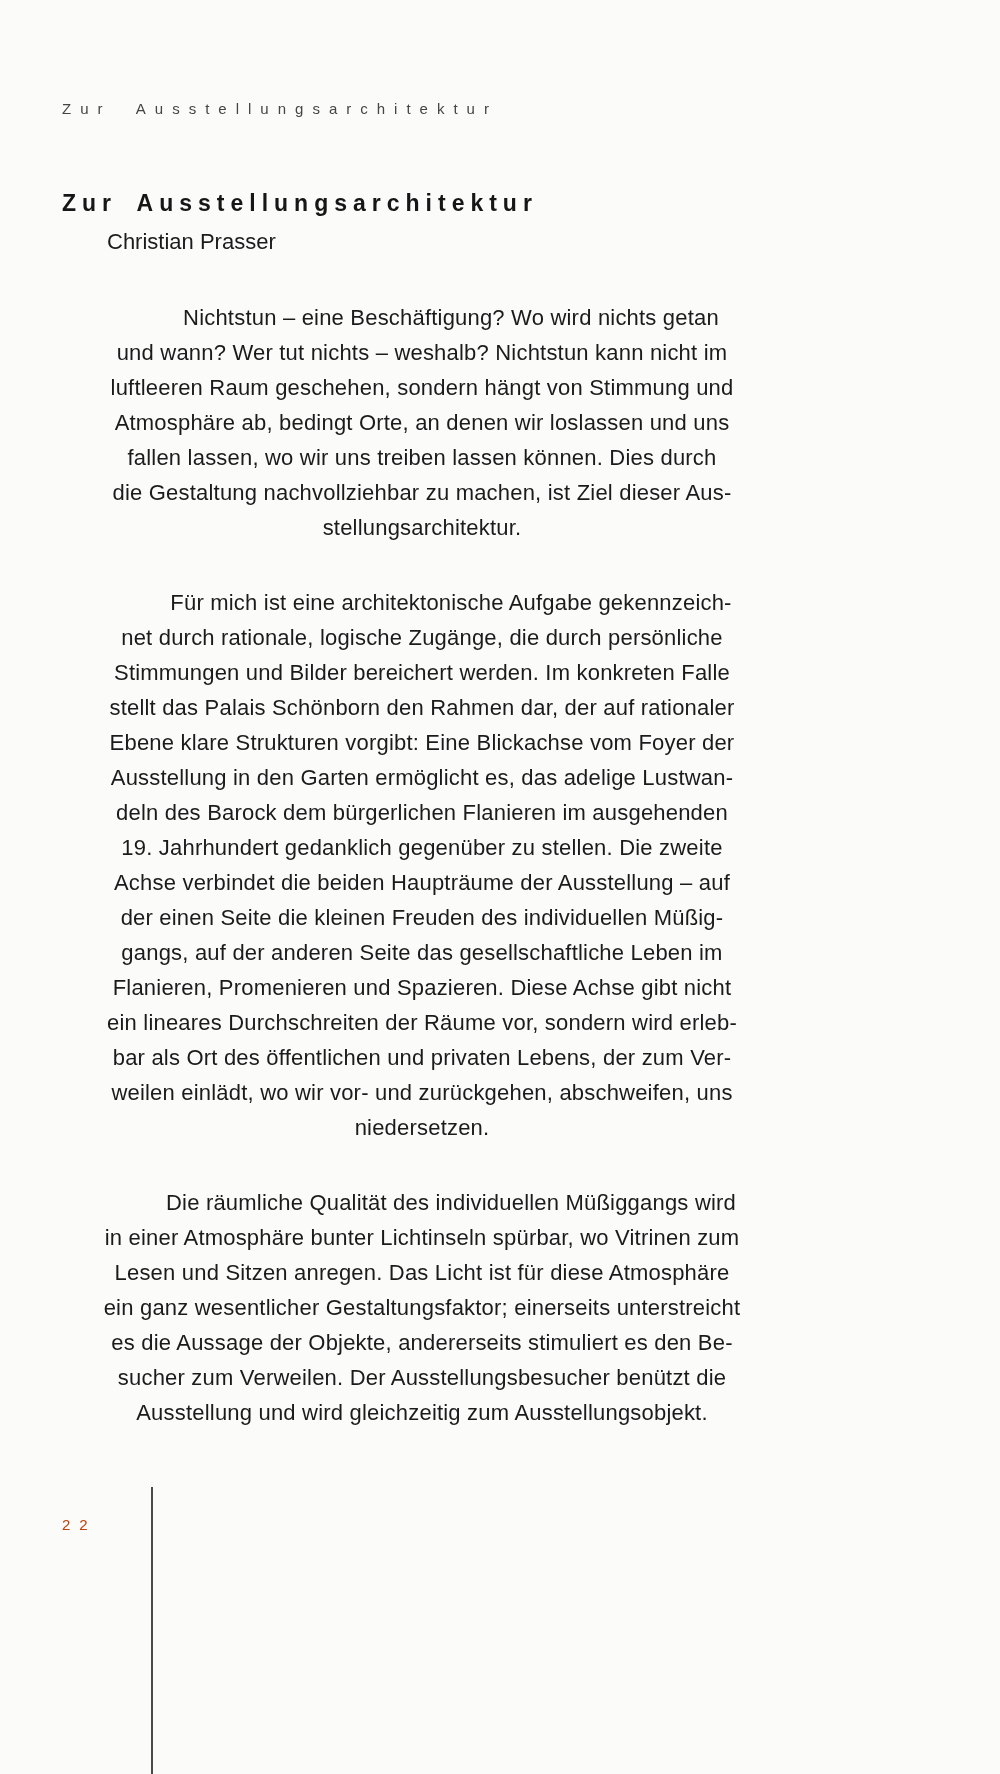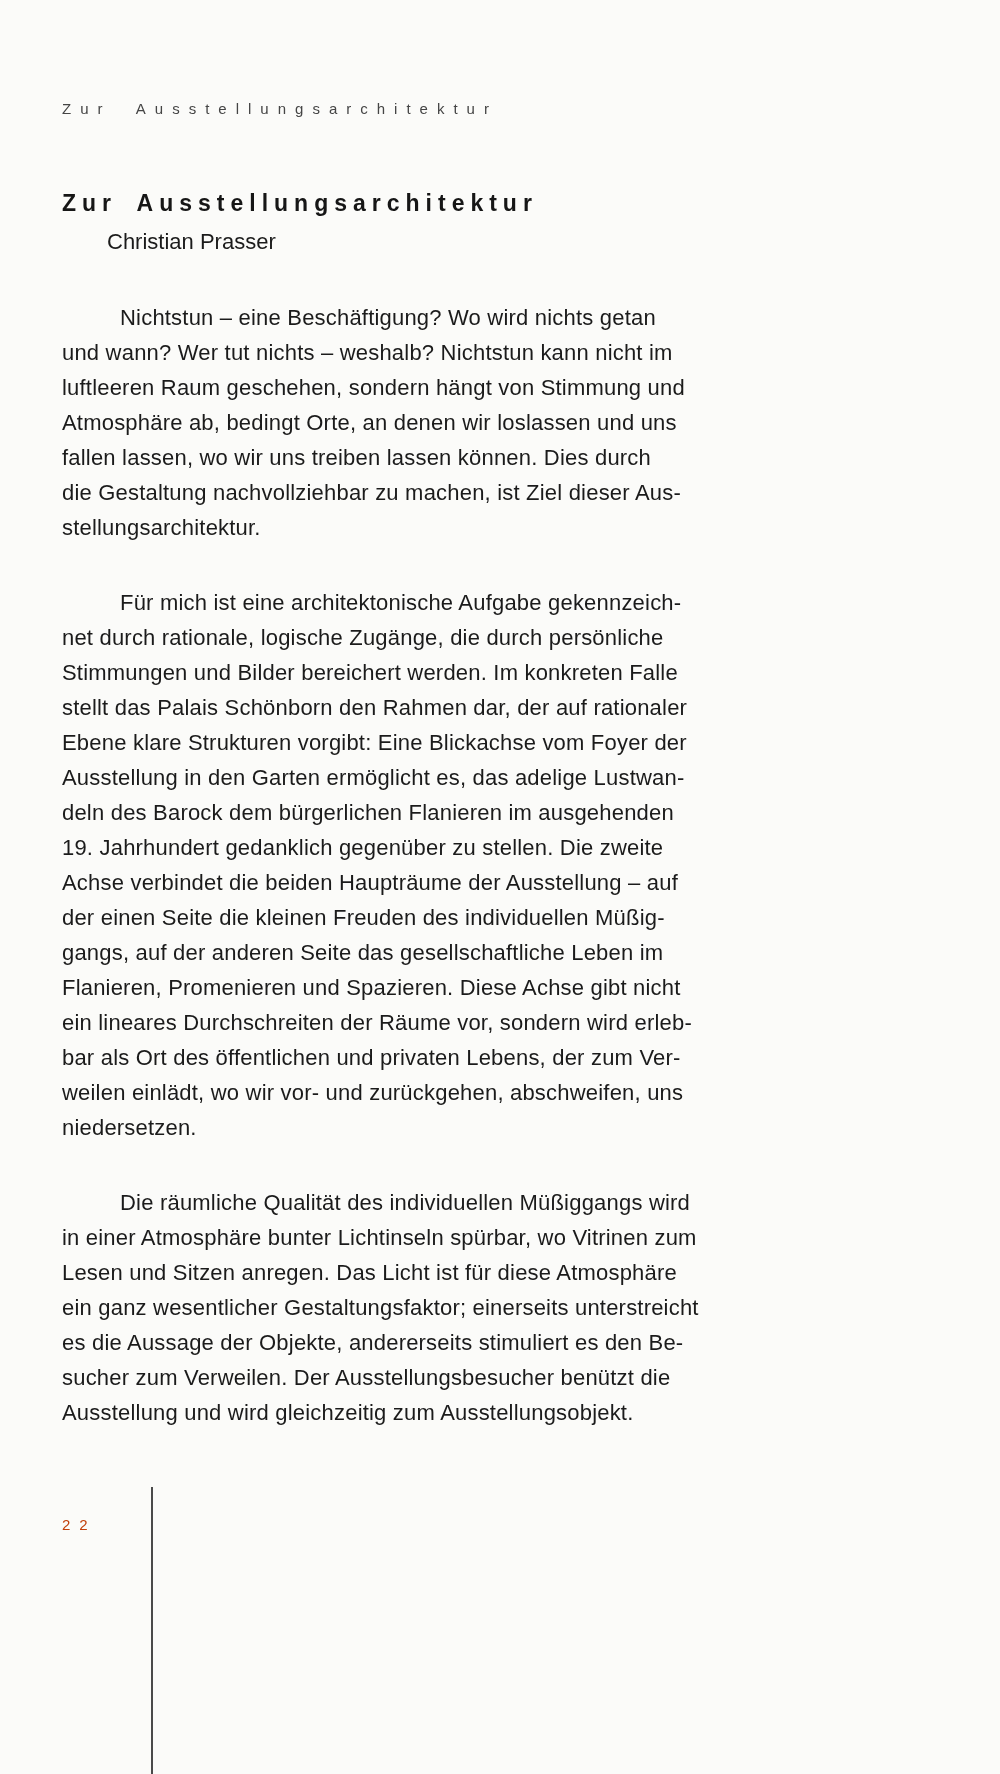--- a/index.html
+++ b/index.html
@@ -55,20 +55,21 @@
     width: 720px;
   }
   .para {
     margin: 0 0 40px 0;
     font-size: 22px;
     line-height: 35px;
     letter-spacing: 0.2px;
     color: #1b1b1b;
     white-space: pre;
     text-indent: 58px;
+    text-align: center;
   }
   .page-number {
     position: absolute;
     left: 62px;
     top: 1516px;
     font-size: 15px;
     font-weight: 400;
     letter-spacing: 9px;
     color: #c2410c;
   }

